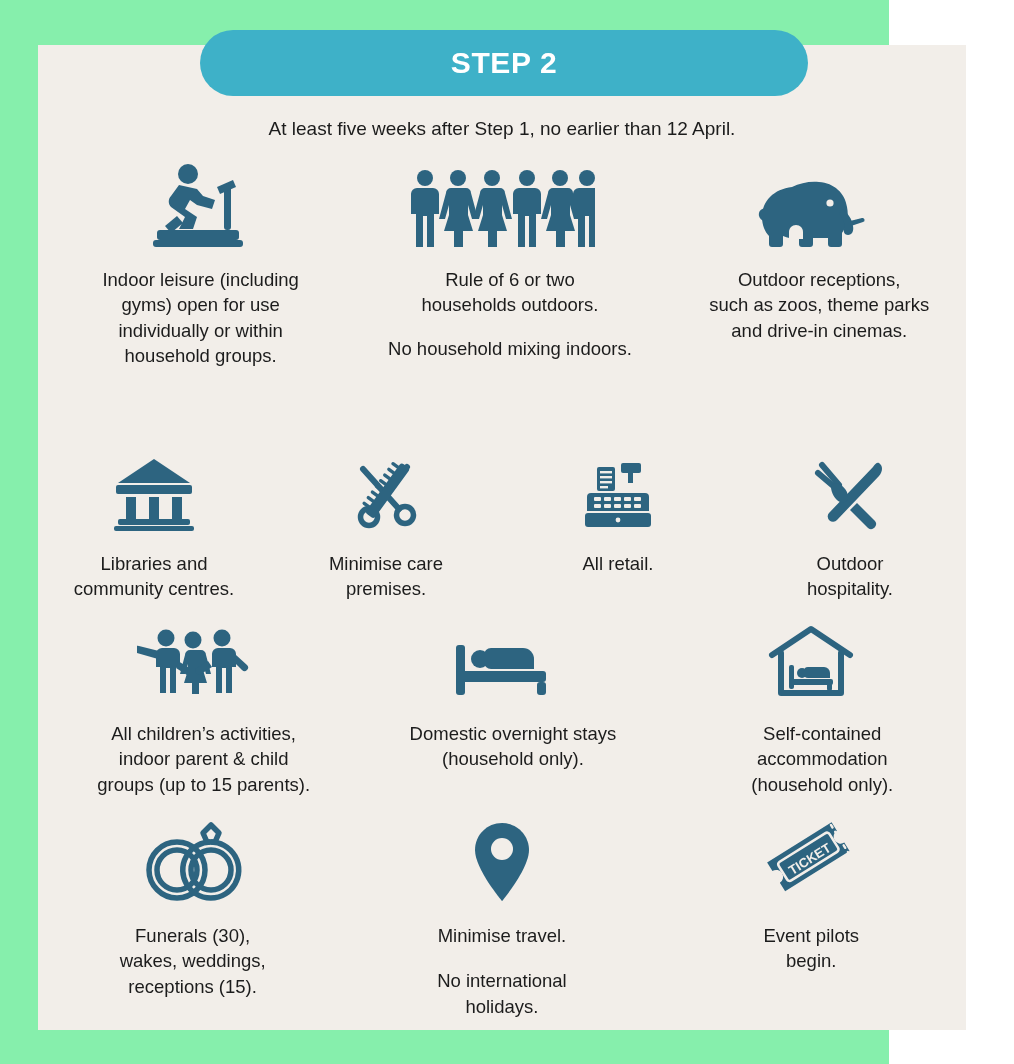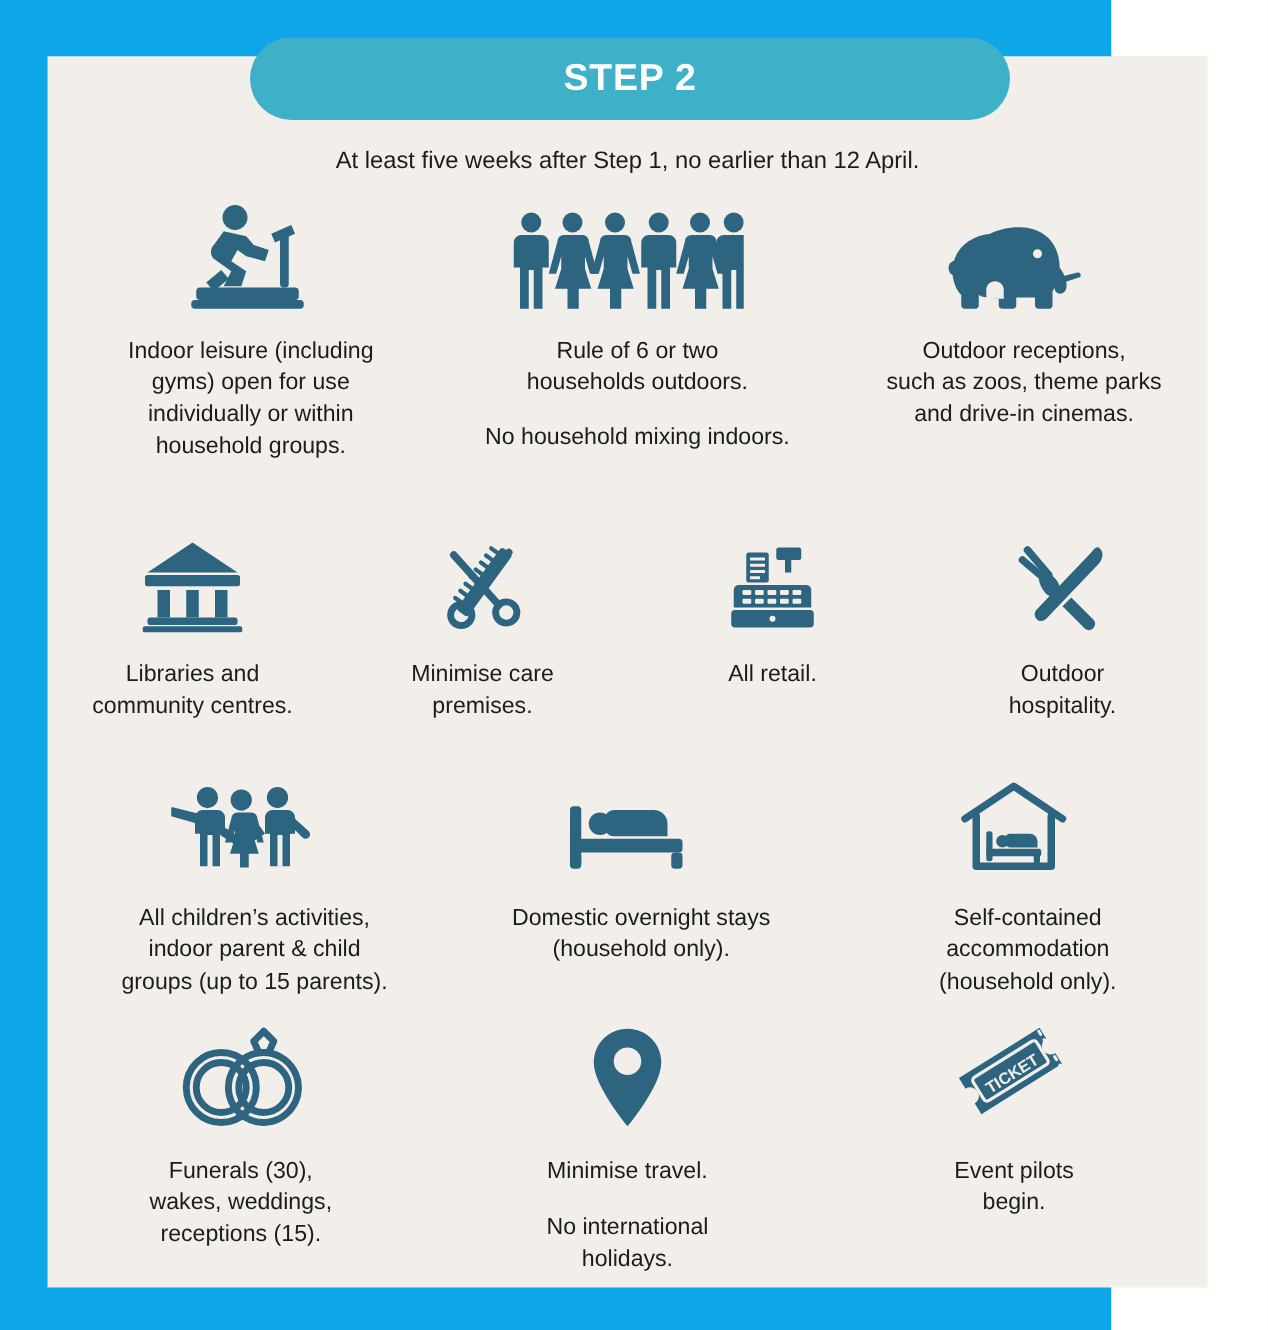--- a/index.html
+++ b/index.html
@@ -2,21 +2,21 @@
 <html><head>
 <meta charset="utf-8">
 <style>
   * { box-sizing: border-box; margin: 0; padding: 0; }
   html, body {
     width: 1014px; height: 1064px;
     background: #FFFFFF;
     font-family: "Liberation Sans", sans-serif;
     overflow: hidden;
   }
-  #stage { position: relative; width: 889px; height: 1064px; background: #0ea5e9; }
+  #stage { position: relative; width: 889px; height: 1064px; background: #86efac; }
 
   .card {
     position: absolute;
     left: 38px; top: 45px;
     width: 928px; height: 985px;
     background: #F2EEE9;
   }
 
   .step-pill {
     position: absolute;
@@ -60,21 +60,21 @@
     white-space: pre-line;
   }
   .cell-text.second { margin-top: 15px; }
 
   
   #row1 { top: 118px; }
   #row1 .cell { width: 309.3px; }
   #row1 .icon-wrap { height: 86px; }
   #row1 .cell-text { margin-top: 18px; max-width: 270px; margin-left: 16px; }
 
-  #row2 { top: 383px; justify-content: center; }
+  #row2 { top: 408px; justify-content: center; }
   #row2 .cell { width: 232px; }
   #row2 .icon-wrap { height: 78px; }
   #row2 .cell-text { margin-top: 20px; max-width: 215px; }
 
   #row3 { top: 578px; }
   #row3 .cell { width: 309.3px; }
   #row3 .icon-wrap { height: 76px; }
   #row3 .cell-text { margin-top: 22px; max-width: 285px; margin-left: 22px; }
 
   #row4 { top: 770px; }

